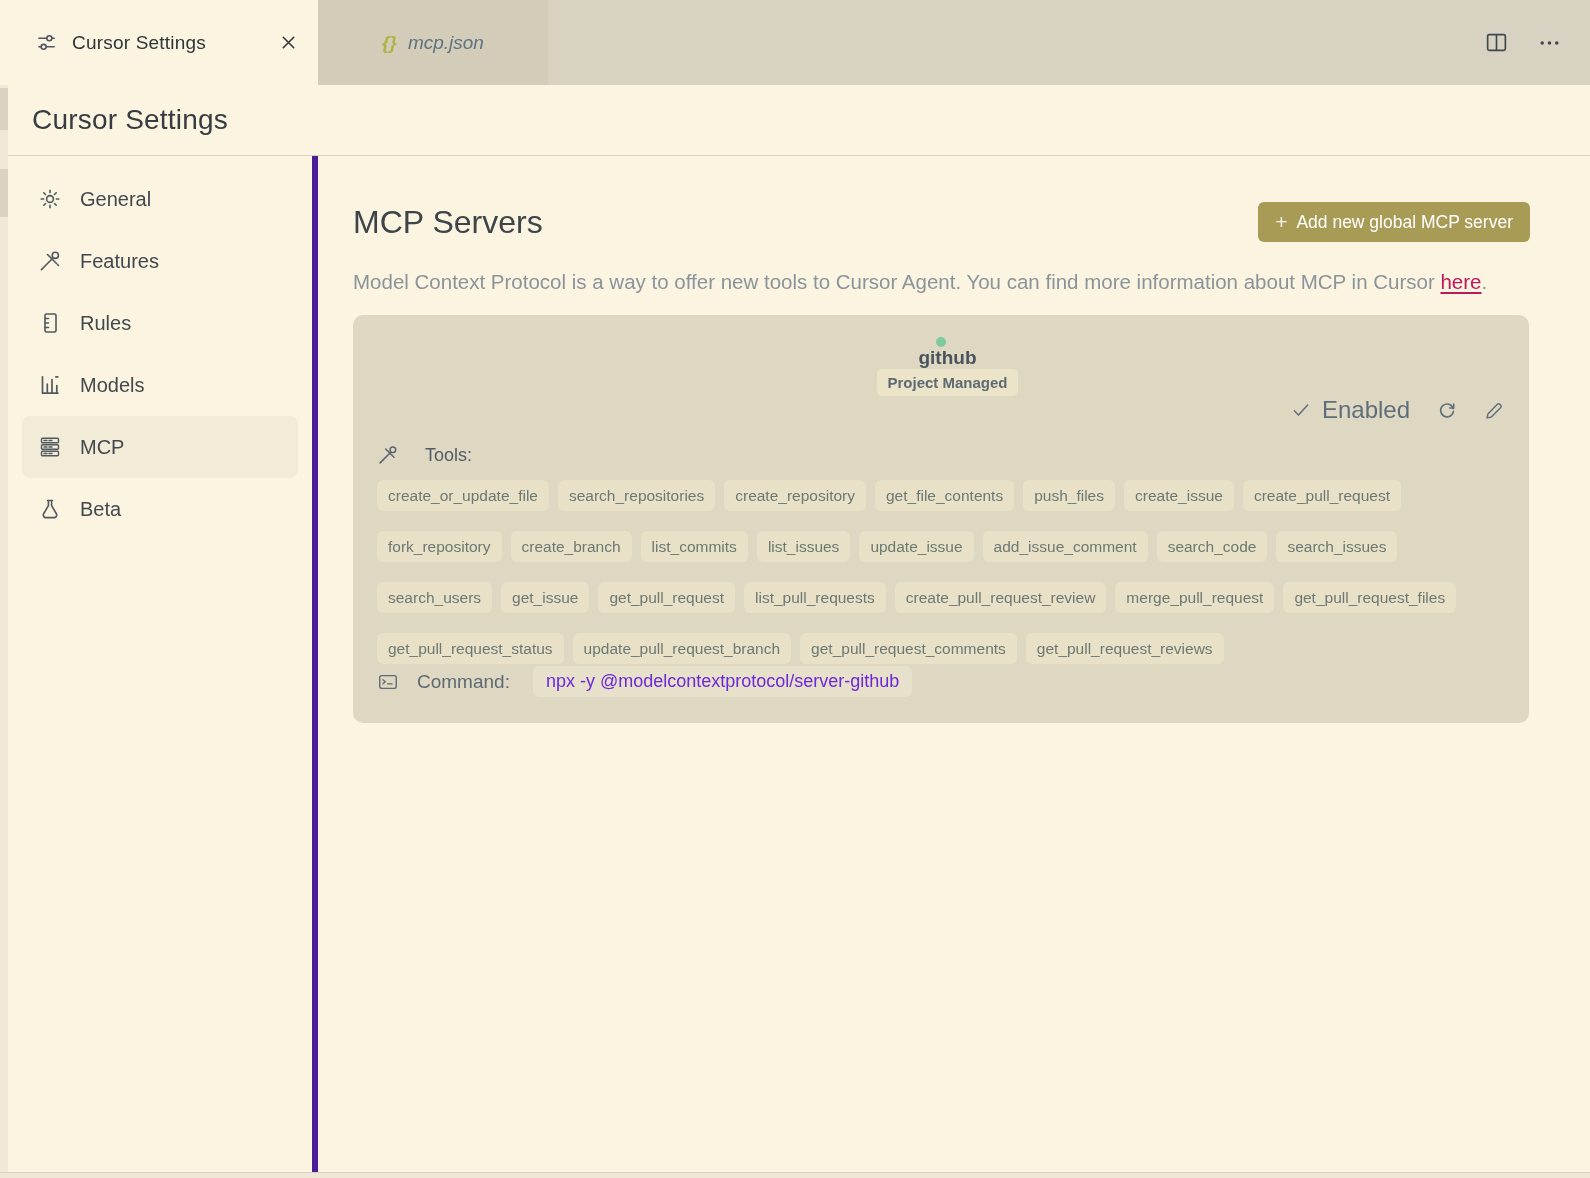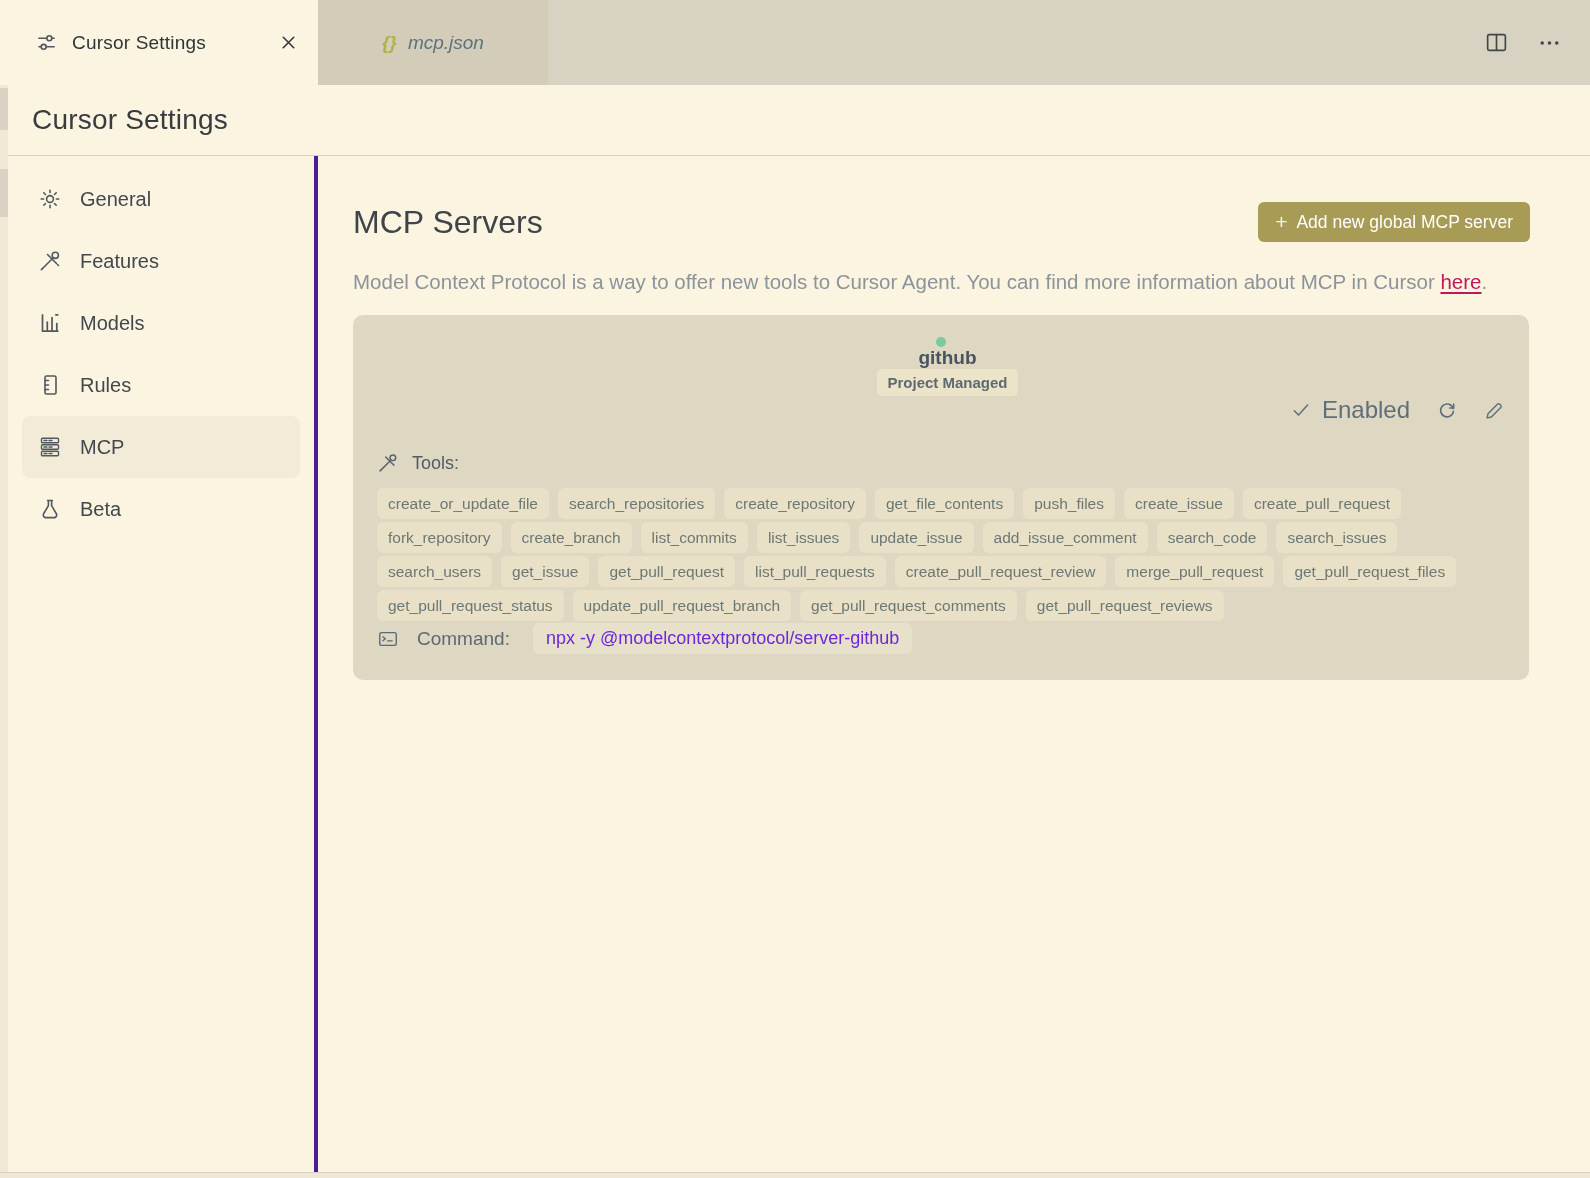--- a/index.html
+++ b/index.html
@@ -52,21 +52,21 @@
   }
   .panel-header {
     height: 70px; flex: 0 0 70px;
     display: flex; align-items: center; padding-left: 24px;
     font-size: 28px; font-weight: 500; color: #373c40; letter-spacing: .2px;
   }
   .panel-divider { height: 1px; flex: 0 0 1px; background: #d9d2c1; }
   .panel-body { flex: 1; display: flex; min-height: 0; }
 
   
-  .sidebar { width: 310px; flex: 0 0 310px; border-right: 4px solid #4c1d95; padding-top: 12px; }
+  .sidebar { width: 310px; flex: 0 0 310px; border-right: 6px solid #4c1d95; padding-top: 12px; }
   .side-item {
     height: 62px; margin: 0 14px; padding-left: 16px;
     display: flex; align-items: center; gap: 18px;
     border-radius: 8px; font-size: 20px; color: #42484d; cursor: pointer;
   }
   .side-item.selected { background: #f2ebd8; }
   .side-icon { color: #51585e; }
 
   
   .content { flex: 1; padding: 46px 60px 0 35px; overflow: hidden; }
@@ -90,24 +90,24 @@
   .card-head { display: flex; align-items: center; flex-direction: column; }
   .status-dot { width: 10px; height: 10px; border-radius: 50%; background: #7dc9a0; }
   .server-name { margin-left: 13px; font-size: 19px; font-weight: bold; color: #49545f; }
   .badge {
     margin-left: 13px; background: #ece4c8; color: #5e6a73;
     font-size: 15px; font-weight: 700; padding: 5px 10px; border-radius: 5px;
   }
   .head-right { margin-left: auto; display: flex; align-items: center; gap: 26px; color: #5f6e7b; }
   .enabled-toggle { display: flex; align-items: center; gap: 11px; font-size: 24px; cursor: pointer; }
 
-  .tools-row { margin-top: 28px; display: flex; align-items: center; gap: 13px; font-size: 18px; color: #515c64; }
+  .tools-row { margin-top: 20px; display: flex; align-items: center; gap: 26px; font-size: 18px; color: #515c64; }
   .tools-row .side-icon { color: #5a646c; }
 
-  .chips { margin-top: 14px; display: flex; flex-wrap: wrap; gap: 3px 9px; max-width: 1100px; }
+  .chips { margin-top: 14px; display: flex; flex-wrap: wrap; gap: 20px 9px; max-width: 1100px; }
   .chip {
     background: #e8e1c7; color: #6d7873;
     font-size: 15.5px; line-height: 19px; padding: 6px 11px; border-radius: 6px;
     white-space: nowrap;
   }
 
   .res-row { margin-top: 18px; display: flex; align-items: center; gap: 13px; font-size: 19px; color: #959da3; }
   .cmd-row { margin-top: 2px; display: flex; align-items: center; gap: 18px; font-size: 19px; color: #5e6a73; }
   .cmd-chip {
     margin-left: 5px; background: #e7e0ca; color: #6d28d9;
@@ -192,35 +192,35 @@
               <path d="M9.5 5.5l9 9"></path>
             <circle cx="17.3" cy="6.3" r="3.1"></circle>
               <path d="M4.5 19.5l-1.2 1.2M19.5 15.5l1 1"></path>
           </svg>
         </span>
         <span>Features</span>
       </div>
 
       <div class="side-item">
         <span class="side-icon">
-          <svg width="24" height="24" viewBox="0 0 24 24" fill="none" stroke="currentColor" stroke-width="1.7" stroke-linecap="round">
-            <path d="M4.5 3.8v16.4M9.3 11v9.2M14 6.5v13.7M18.8 12.5v7.7M19.8 3.8h-2M4.5 20.2h15.3"></path>
-          </svg>
-        </span>
-        <span>Models</span>
-      </div>
-
-      <div class="side-item">
-        <span class="side-icon">
           <svg width="24" height="24" viewBox="0 0 24 24" fill="none" stroke="currentColor" stroke-width="1.6" stroke-linecap="round">
             <rect x="7" y="3" width="11" height="18" rx="1.5"></rect>
             <path d="M7 7.5h3.5M7 12h3.5M7 16.5h3.5"></path>
           </svg>
         </span>
         <span>Rules</span>
+      </div>
+
+      <div class="side-item">
+        <span class="side-icon">
+          <svg width="24" height="24" viewBox="0 0 24 24" fill="none" stroke="currentColor" stroke-width="1.7" stroke-linecap="round">
+            <path d="M4.5 3.8v16.4M9.3 11v9.2M14 6.5v13.7M18.8 12.5v7.7M19.8 3.8h-2M4.5 20.2h15.3"></path>
+          </svg>
+        </span>
+        <span>Models</span>
       </div>
 
       <div class="side-item selected">
         <span class="side-icon">
           <svg width="24" height="24" viewBox="0 0 24 24" fill="none" stroke="currentColor" stroke-width="1.4" stroke-linecap="round">
             <rect x="3.5" y="3.2" width="17" height="4.6" rx="1"></rect>
             <rect x="3.5" y="9.7" width="17" height="4.6" rx="1"></rect>
             <rect x="3.5" y="16.2" width="17" height="4.6" rx="1"></rect>
             <path d="M6 5.5h3M11 5.5h3M6 12h3M11 12h3M6 18.5h3M11 18.5h3"></path>
           </svg>

